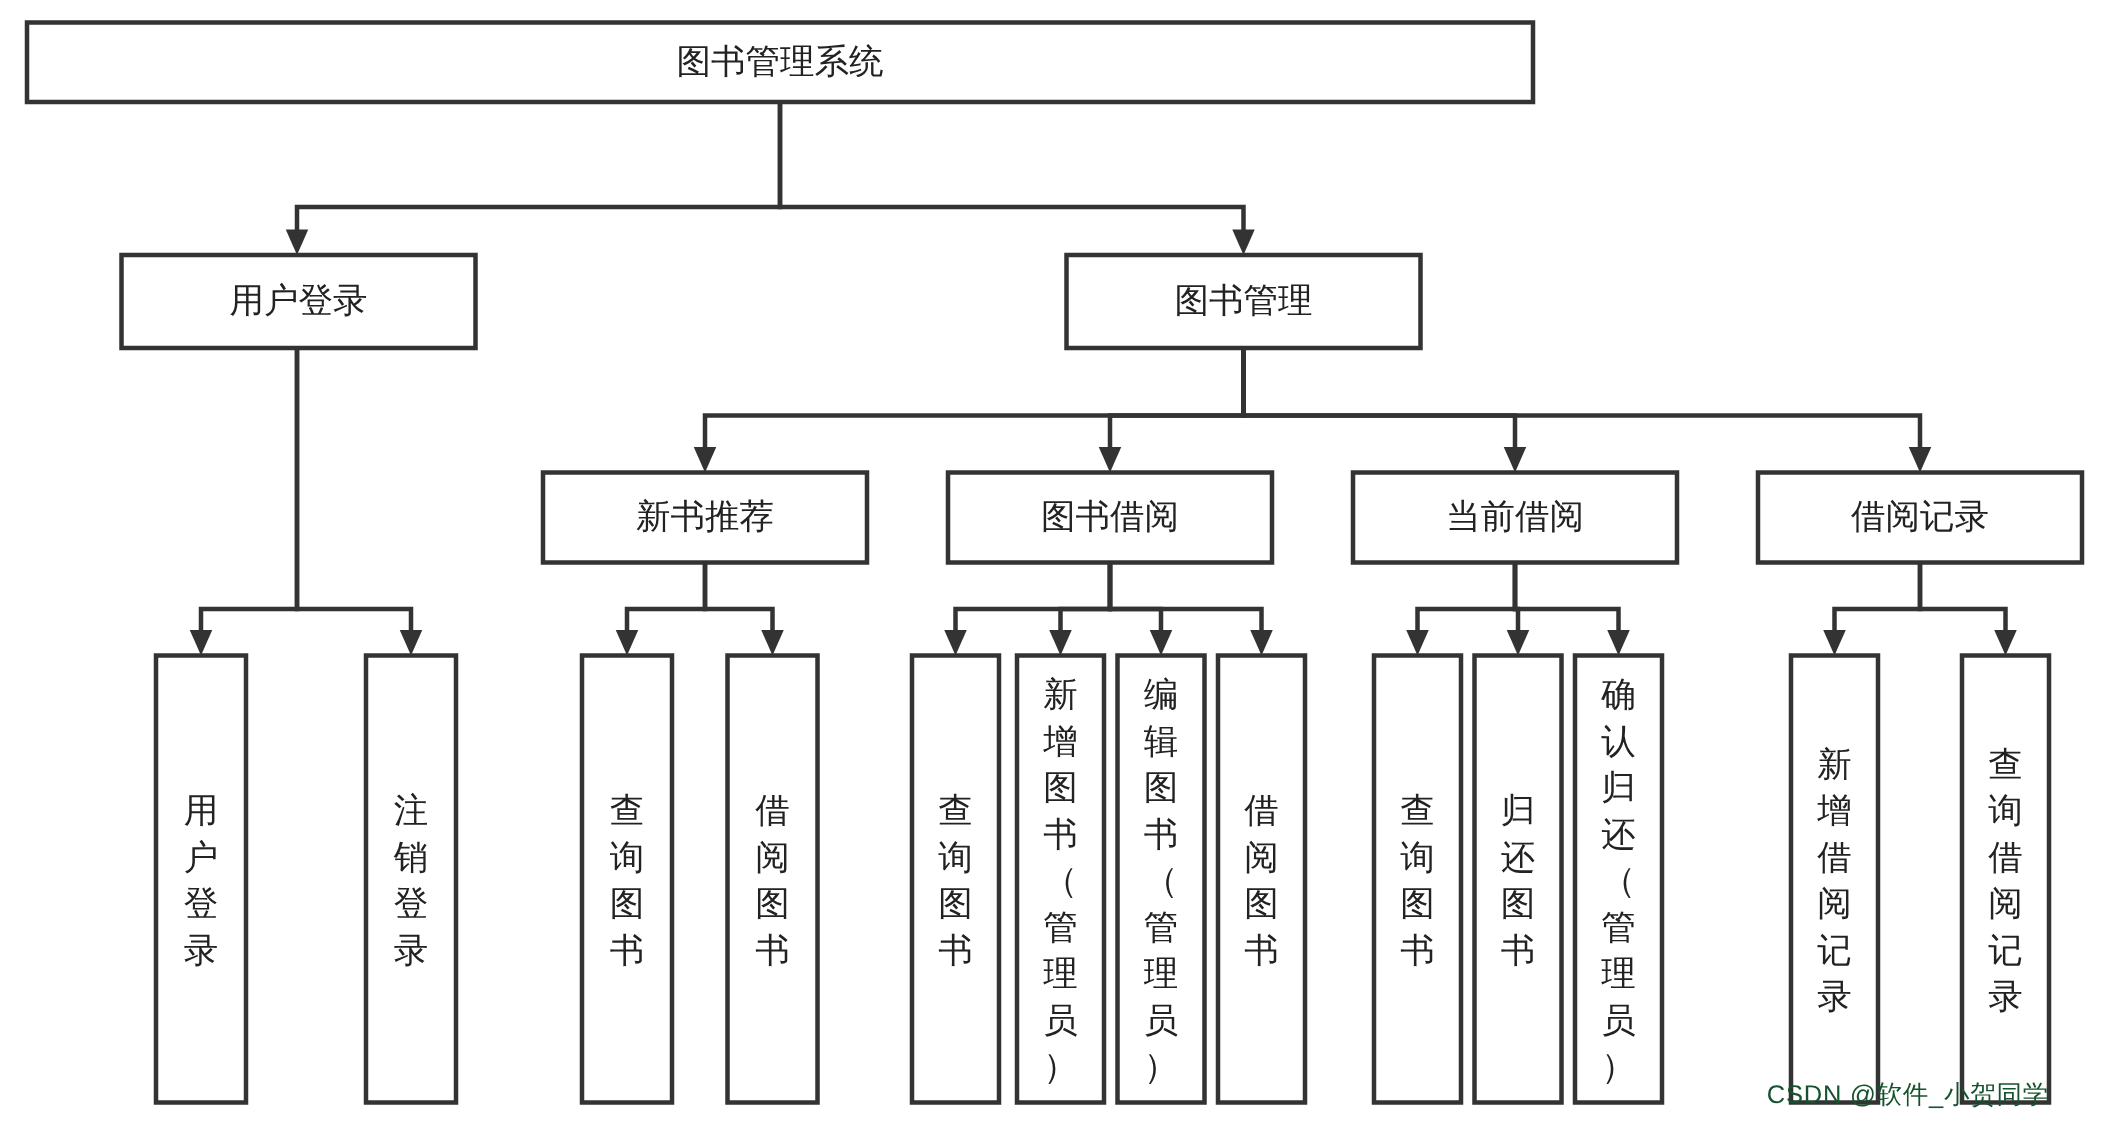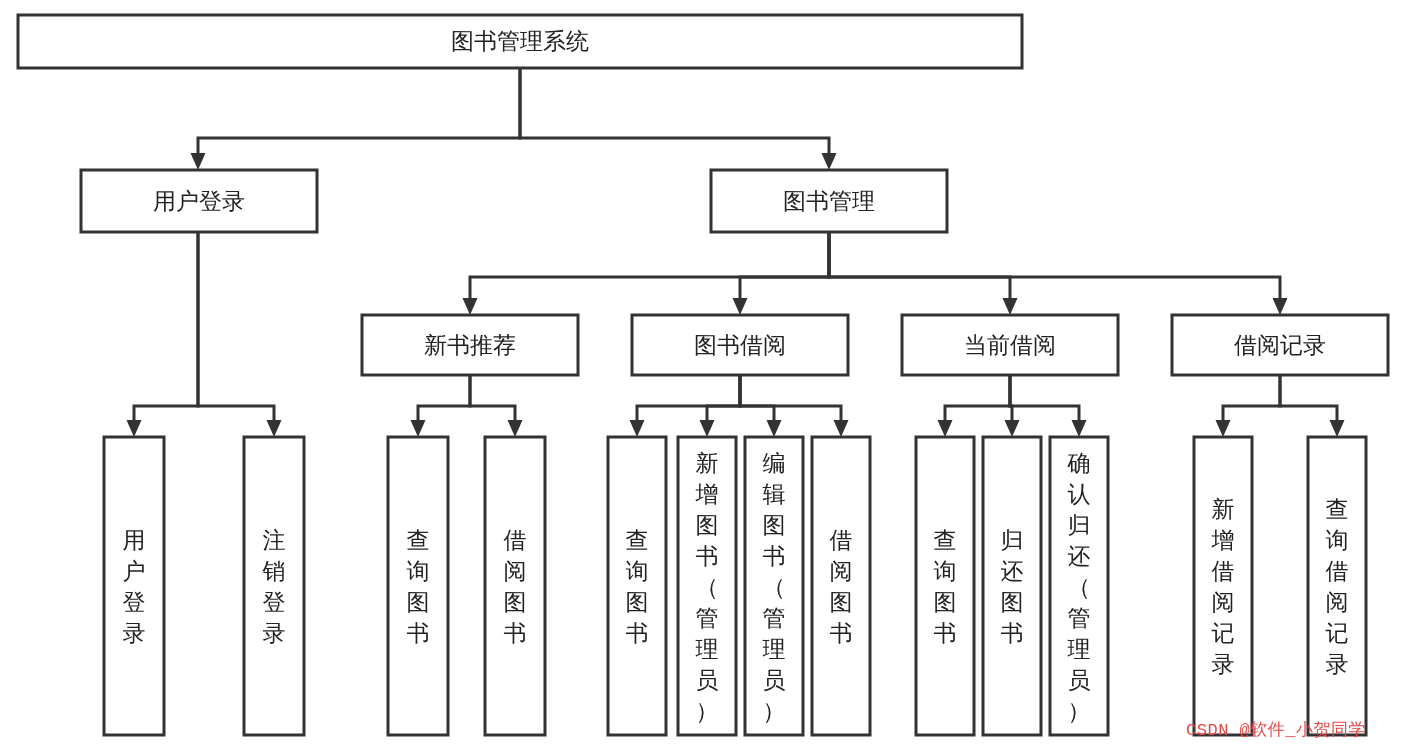--- a/index.html
+++ b/index.html
@@ -53,23 +53,23 @@
   .node-label-v {
     font-family: "DejaVu Sans", "Liberation Sans", sans-serif;
     font-size: 23px;
     fill: #222222;
     text-anchor: middle;
   }
   .watermark {
     position: absolute;
     right: 10px;
     bottom: 6px;
-    font-family: Liberation Mono, monospace;
+    font-family: Liberation Sans, sans-serif;
     font-size: 17px;
-    color: #ef4444;
+    color: #14532d;
     white-space: nowrap;
     letter-spacing: 0.5px;
     user-select: none;
   }
 </style>
 </head>
 <body>
 
 <div id="diagram-root">
   <svg id="tree-svg" viewBox="0 0 1405 747" xmlns="http://www.w3.org/2000/svg">

